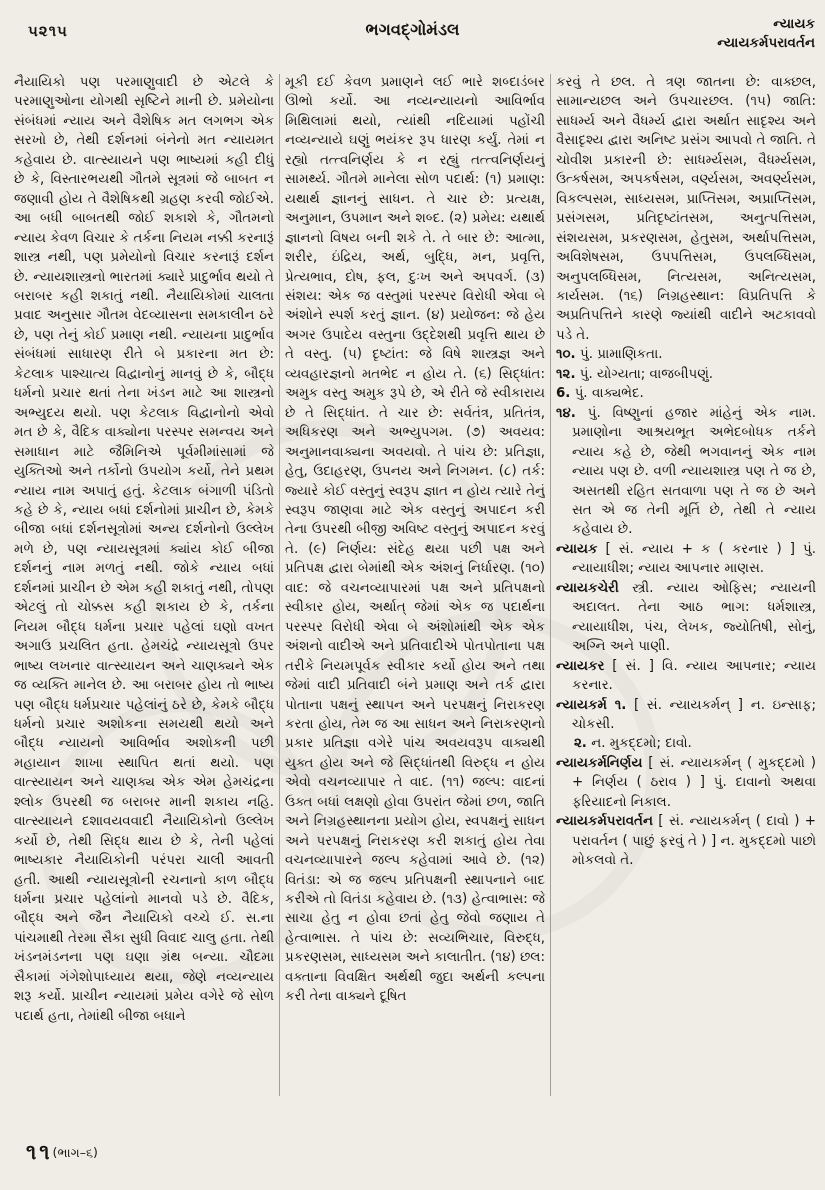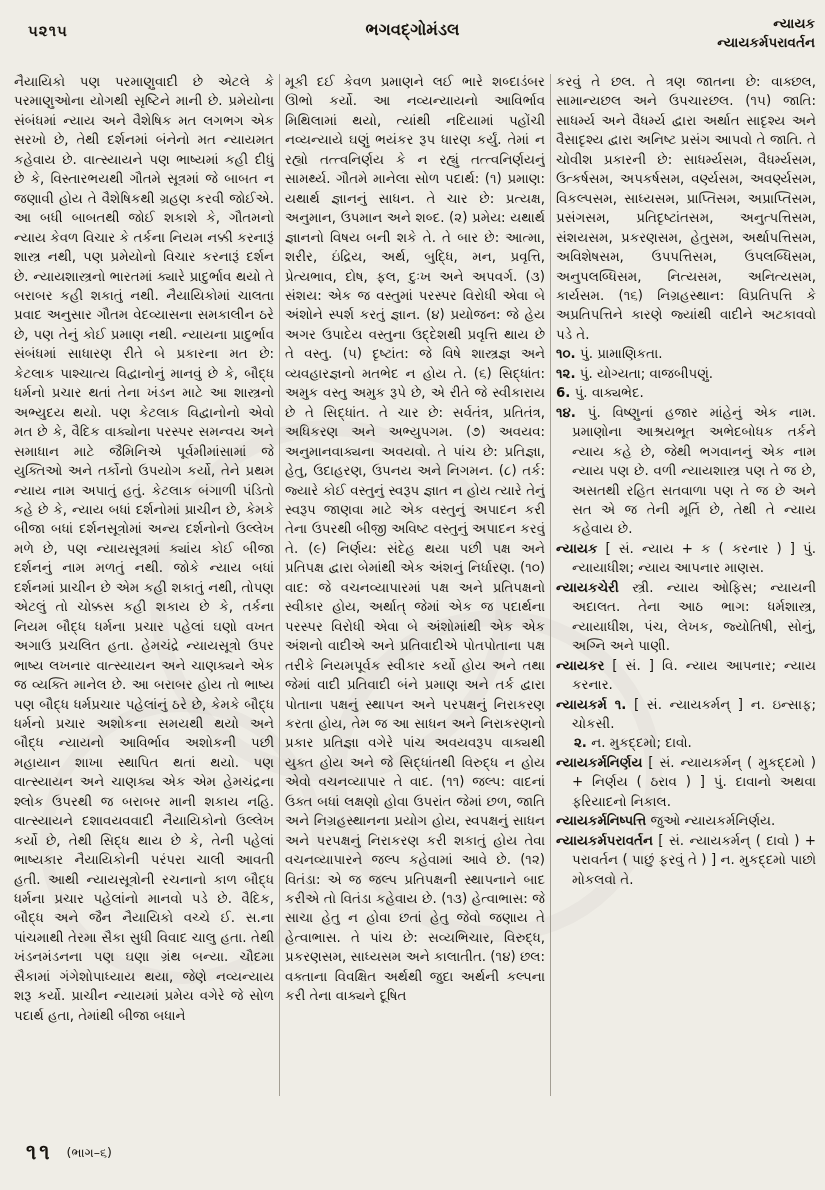--- a/index.html
+++ b/index.html
@@ -33,21 +33,21 @@
   }
   .col p{margin:0;}
   .col-rule{width:1px;background:#a39e93;margin:2px 5px 6px 5px;}
 
   .sense,.entry{margin-top:5px;text-indent:-16px;padding-left:16px;}
   .entry .head,.sense .num{font-weight:bold;}
   .entry.sub{padding-left:34px;}
 
   footer{position:absolute;left:26px;bottom:26px;}
   .sig{font-weight:bold;font-size:21px;letter-spacing:3px;}
-  .part{font-size:12.5px;margin-left:14px;position:relative;top:-2px;}
+  .part{font-size:12.5px;position:relative;top:-2px;}
 </style>
 </head>
 <body>
 
 <div class="page">
   <div class="wm wm1"></div>
   <div class="wm wm2"></div>
   <div class="wm wm3"></div>
 
   <header>
@@ -79,21 +79,20 @@
       <p class="sense"><b class="num">૧૨.</b> <span>પું. યોગ્યતા; વાજબીપણું.</span></p>
       <p class="sense"><b class="num">6.</b> <span>પું. વાક્યભેદ.</span></p>
       <p class="sense"><b class="num">૧૪.</b> <span>પું. વિષ્ણુનાં હજાર માંહેનું એક નામ. પ્રમાણોના આશ્રયભૂત અભેદબોધક તર્કને ન્યાય કહે છે, જેથી ભગવાનનું એક નામ ન્યાય પણ છે. વળી ન્યાયશાસ્ત્ર પણ તે જ છે, અસતથી રહિત સતવાળા પણ તે જ છે અને સત એ જ તેની મૂર્તિ છે, તેથી તે ન્યાય કહેવાય છે.</span></p>
 
       <p class="entry"><b class="head">ન્યાયક</b> <span>[ સં. ન્યાય + ક ( કરનાર ) ] પું. ન્યાયાધીશ; ન્યાય આપનાર માણસ.</span></p>
       <p class="entry"><b class="head">ન્યાયકચેરી</b> <span>સ્ત્રી. ન્યાય ઓફિસ; ન્યાયની અદાલત. તેના આઠ ભાગ: ધર્મશાસ્ત્ર, ન્યાયાધીશ, પંચ, લેખક, જ્યોતિષી, સોનું, અગ્નિ અને પાણી.</span></p>
       <p class="entry"><b class="head">ન્યાયકર</b> <span>[ સં. ] વિ. ન્યાય આપનાર; ન્યાય કરનાર.</span></p>
       <p class="entry"><b class="head">ન્યાયકર્મ ૧.</b> <span>[ સં. ન્યાયકર્મન્ ] ન. ઇન્સાફ; ચોકસી.</span></p>
       <p class="entry sub"><b class="head">૨.</b> <span>ન. મુકદ્દમો; દાવો.</span></p>
       <p class="entry"><b class="head">ન્યાયકર્મનિર્ણય</b> <span>[ સં. ન્યાયકર્મન્ ( મુકદ્દમો ) + નિર્ણય ( ઠરાવ ) ] પું. દાવાનો અથવા ફરિયાદનો નિકાલ.</span></p>
-      <p class="entry"><b class="head">ન્યાયકર્મનિષ્પત્તિ</b> <span>જુઓ ન્યાયકર્મનિર્ણય.</span></p>
       <p class="entry"><b class="head">ન્યાયકર્મપરાવર્તન</b> <span>[ સં. ન્યાયકર્મન્ ( દાવો ) + પરાવર્તન ( પાછું ફરવું તે ) ] ન. મુકદ્દમો પાછો મોકલવો તે.</span></p>
     </section>
   </main>
 
   <footer>
     <span class="sig">૧૧</span><span class="part">(ભાગ–૬)</span>
   </footer>
 </div>
 
 </body></html>

